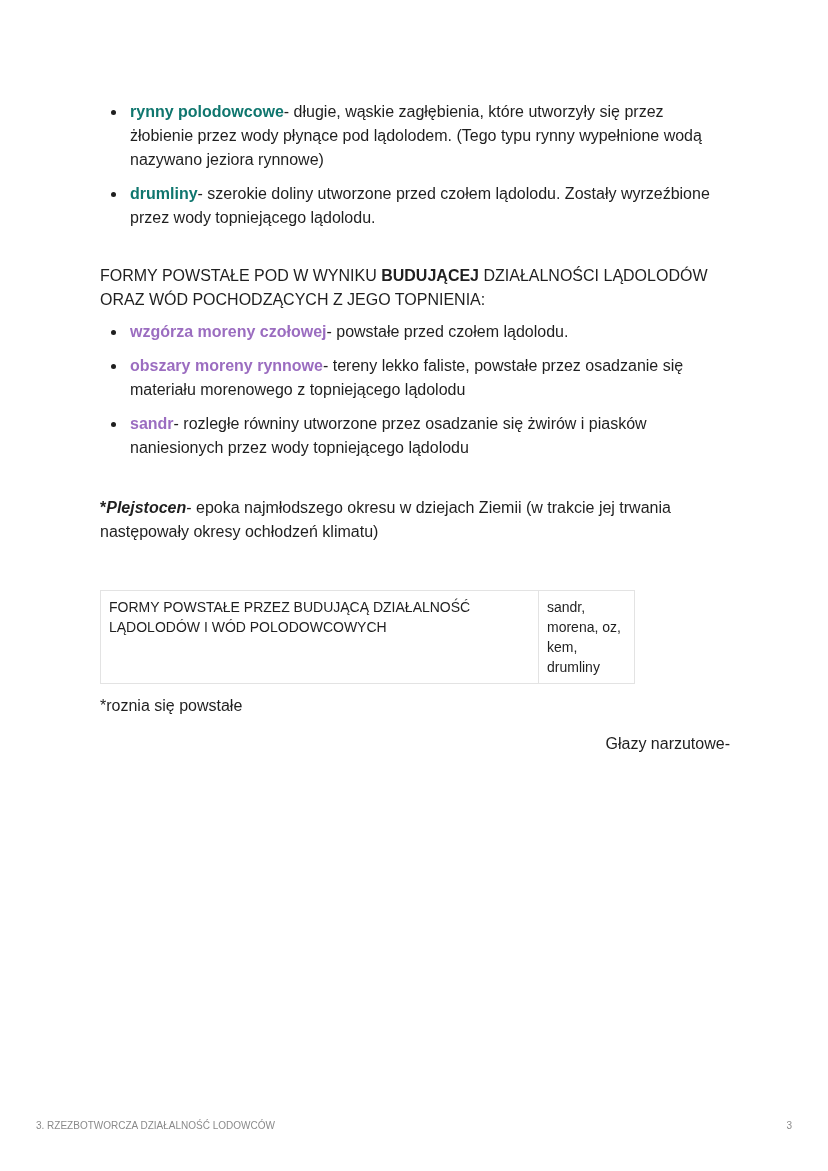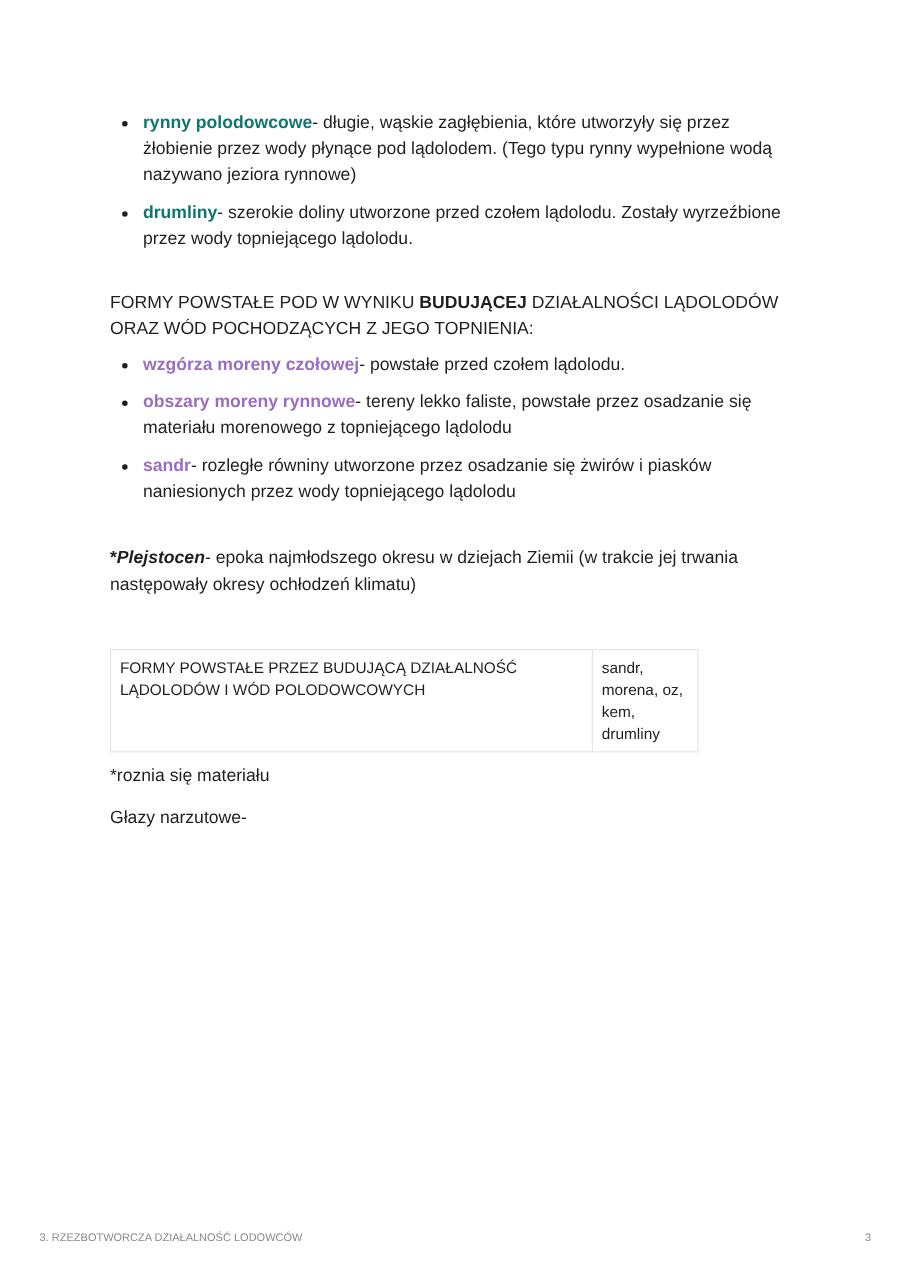--- a/index.html
+++ b/index.html
@@ -23,21 +23,21 @@
     .para { font-size: 16px; line-height: 24px; margin: 0; }
     .heading { margin-top: 34px; margin-bottom: 8px; }
     .note { margin-top: 36px; }
     table.ftab {
       margin-top: 46px; border-collapse: collapse; width: 535px;
       font-size: 14px; line-height: 20px;
     }
     table.ftab td { border: 1px solid #e3e3e3; padding: 6px 8px; vertical-align: top; }
     table.ftab td.c1 { width: 421px; }
     .after1 { margin-top: 10px; }
-    .after2 { margin-top: 14px; }
+    .after2 { margin-top: 14px; text-align: right; }
     .footer {
       position: absolute; top: 1120px; left: 36px; right: 36px;
       font-size: 10px; color: #8a8a8a; display: flex; justify-content: space-between;
     }
   </style>
 </head>
 <body>
 
 <div class="content">
   <ul class="blist">
@@ -57,20 +57,20 @@
 
   <table class="ftab">
     <tbody>
         <tr>
       <td class="c1">FORMY POWSTAŁE PRZEZ BUDUJĄCĄ DZIAŁALNOŚĆ LĄDOLODÓW I WÓD POLODOWCOWYCH</td>
       <td>sandr, morena, oz, kem, drumliny</td>
     </tr>
   </tbody>
     </table>
 
-  <p class="para after1">*roznia się materiału</p>
+  <p class="para after1">*roznia się powstałe</p>
   <p class="para after2">Głazy narzutowe-</p>
 </div>
 
 <div class="footer">
   <span>3. RZEZBOTWORCZA DZIAŁALNOŚĆ LODOWCÓW</span>
   <span>3</span>
 </div>
 
 </body></html>

